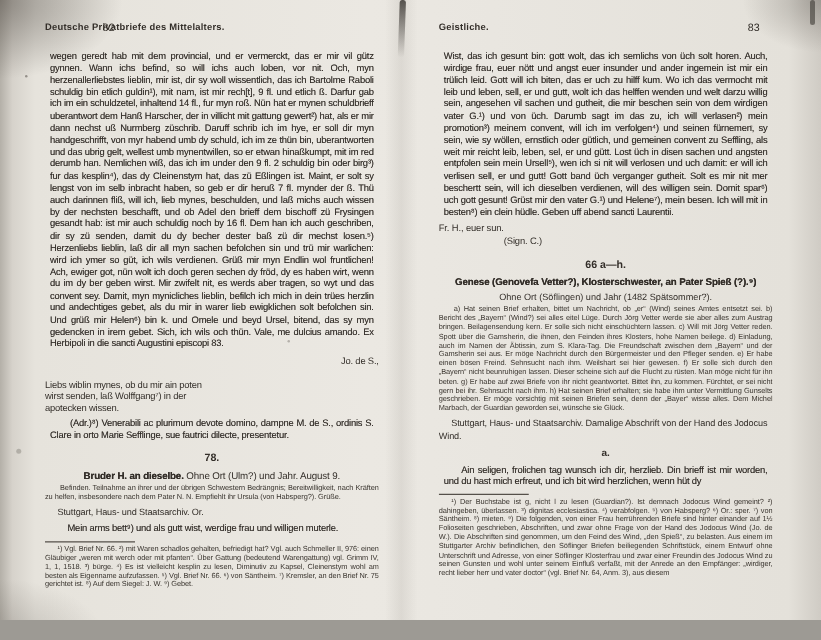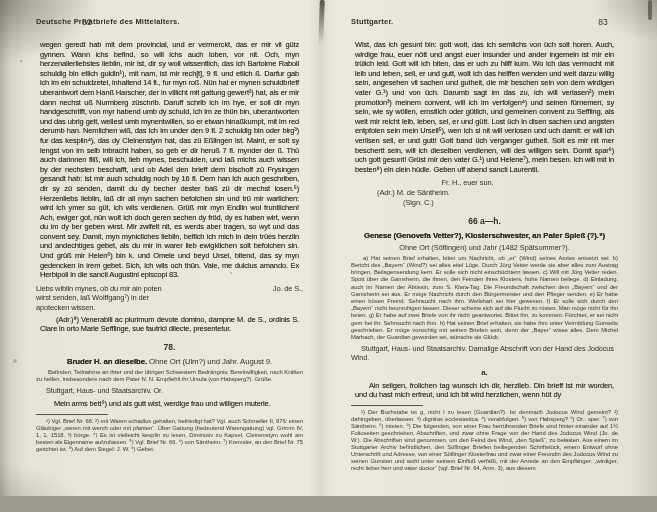--- a/index.html
+++ b/index.html
@@ -32,36 +32,36 @@
   .running-head .pnum{position:absolute;top:0;font-size:8.5px;}
   .running-head.l .pnum{left:46px;}
   .running-head.r .pnum{right:10px;margin-left:20px;}
   .running-head .rtitle{display:block;text-align:left;font-weight:bold;}
 
   .body-text{font-size:7.5px;line-height:9.6px;text-align:justify;letter-spacing:-.15px;
     margin:4px;overflow-wrap:break-word;text-shadow:0 0 .35px rgba(51,46,41,.55);}
   .indent{text-indent:14px;}
 
   .ps-row{display:flex;margin-top:1px;}
-  .ps-left{width:52%;font-size:7.5px;line-height:9.6px;letter-spacing:-.15px;}
+  .ps-left{width:52%;font-size:7.5px;line-height:9.6px;letter-spacing:-.15px;margin-top:19px;}
   .ps-right{width:48%;font-size:7.5px;line-height:9.6px;letter-spacing:-.15px;}
   .ps-right .sig-name{text-align:right;padding-left:30px;}
   .ps-right .sig-sub{text-align:right;}
 
   .adr{margin-top:2px;text-indent:16px;}
 
   .num-head{text-align:center;font-weight:bold;font-size:8.5px;margin:8px 0 5px 0;}
   .letter-head{text-align:center;font-size:7.8px;margin:0 0 3px 0;letter-spacing:-.1px;}
   .letter-head .bh{font-weight:bold;text-shadow:0 0 .5px currentColor;}
   .sub-head{text-align:center;font-size:7.3px;margin:0 0 3px 0;}
 
   .regest{font-size:5.9px;line-height:7.2px;text-align:justify;text-indent:12px;margin:1px 0 3px 0;
     letter-spacing:-.05px;color:#3a352f;overflow-wrap:break-word;}
   .source{font-size:7.3px;line-height:9.2px;margin:0 0 3px 0;text-indent:10px;letter-spacing:-.1px;}
-  .sig-line{font-size:7.5px;line-height:9.8px;text-align:center;padding-right:34px;letter-spacing:-.1px;}
+  .sig-line{font-size:7.5px;line-height:9.8px;text-align:left;padding-right:34px;letter-spacing:-.1px;}
   .adr-line{font-size:7.5px;line-height:9.8px;padding-left:26px;letter-spacing:-.1px;}
   .sign-line{font-size:7.5px;line-height:9.8px;padding-left:52px;letter-spacing:-.1px;}
   .section-label{text-align:center;font-weight:bold;font-size:8px;margin:5px 0 4px 0;}
 
   .fn-rule{width:72px;border-top:1px solid #55504a;margin:5px 0 3px 0;height:0;}
   .footnotes{font-size:5.9px;line-height:7.1px;text-align:justify;text-indent:10px;margin:0;
     letter-spacing:-.05px;color:#3a352f;overflow-wrap:break-word;}
 </style>
 </head>
 <body>
@@ -97,28 +97,27 @@
     <p class="regest">Befinden. Teilnahme an ihrer und der übrigen Schwestern Bedrängnis; Bereitwilligkeit, nach Kräften zu helfen, insbesondere nach dem Pater N. N. Empfiehlt ihr Ursula (von Habsperg?). Grüße.</p>
     <p class="source">Stuttgart, Haus- und Staatsarchiv.  Or.</p>
     <p class="body-text indent">Mein arms bett⁹) und als gutt wist, werdige frau und willigen muterle.</p>
 
     <div class="fn-rule"></div>
     <p class="footnotes">¹) Vgl. Brief Nr. 66. ²) mit Waren schadlos gehalten, befriedigt hat? Vgl. auch Schmeller II, 976: einen Gläubiger „weren mit werch oder mit pfanten“. Über Gattung (bedeutend Warengattung) vgl. Grimm IV, 1, 1, 1518. ³) bürge. ⁴) Es ist vielleicht kesplin zu lesen, Diminutiv zu Kapsel, Cleinenstym wohl am besten als Eigenname aufzufassen. ⁵) Vgl. Brief Nr. 66. ⁶) von Säntheim. ⁷) Kremsler, an den Brief Nr. 75 gerichtet ist. ⁸) Auf dem Siegel: J. W. ⁹) Gebet.</p>
   </div>
 
   <div class="page right">
     <div class="running-head r">
-      <span class="rtitle">Stuttgarter.</span>
+      <span class="rtitle">Geistliche.</span>
       <span class="pnum">83</span>
     </div>
 
     <p class="body-text">Wist, das ich gesunt bin: gott wolt, das ich semlichs von üch solt horen. Auch, wirdige frau, euer nött und angst euer insunder und ander ingemein ist mir ein trülich leid. Gott will ich biten, das er uch zu hilff kum. Wo ich das vermocht mit leib und leben, sell, er und gutt, wolt ich das helffen wenden und welt darzu willig sein, angesehen vil sachen und gutheit, die mir beschen sein von dem wirdigen vater G.¹) und von üch. Darumb sagt im das zu, ich will verlasen²) mein promotion³) meinem convent, will ich im verfolgen⁴) und seinen fürnemen, sy sein, wie sy wöllen, ernstlich oder gütlich, und gemeinen convent zu Seffling, als weit mir reicht leib, leben, sel, er und gütt. Lost üch in disen sachen und angsten entpfolen sein mein Ursell⁵), wen ich si nit will verlosen und uch damit: er will ich verlisen sell, er und gutt! Gott band üch verganger gutheit. Solt es mir nit mer beschertt sein, will ich dieselben verdienen, will des willigen sein. Domit spar⁶) uch gott gesunt! Grüst mir den vater G.¹) und Helene⁷), mein besen. Ich will mit in besten⁸) ein clein hüdle. Geben uff abend sancti Laurentii.</p>
 
     <div class="sig-line">Fr. H., euer sun.</div>
-    <div class="adr-line">(Adr.)  M. de Säntheim.</div>
     <div class="sign-line">(Sign. C.)</div>
 
     <div class="num-head">66 a—h.</div>
     <div class="letter-head">
       <span class="bh">Genese (Genovefa Vetter?), Klosterschwester, an Pater Spieß (?).⁹)</span>
     </div>
     <div class="sub-head">Ohne Ort (Söflingen) und Jahr (1482 Spätsommer?).</div>
 
     <p class="regest">a) Hat seinen Brief erhalten, bittet um Nachricht, ob „er“ (Wind) seines Amtes entsetzt sei. b) Bericht des „Bayern“ (Wind?) sei alles eitel Lüge. Durch Jörg Vetter werde sie aber alles zum Austrag bringen. Beilagensendung kern. Er solle sich nicht einschüchtern lassen. c) Will mit Jörg Vetter reden. Spott über die Gamsherin, die ihnen, den Feinden ihres Klosters, hohe Namen beilege. d) Einladung, auch im Namen der Äbtissin, zum S. Klara-Tag. Die Freundschaft zwischen dem „Bayern“ und der Gamsherin sei aus. Er möge Nachricht durch den Bürgermeister und den Pfleger senden. e) Er habe einen bösen Freind. Sehnsucht nach ihm. Weilshart sei hier gewesen. f) Er solle sich durch den „Bayern“ nicht beunruhigen lassen. Dieser scheine sich auf die Flucht zu rüsten. Man möge nicht für ihn beten. g) Er habe auf zwei Briefe von ihr nicht geantwortet. Bittet ihn, zu kommen. Fürchtet, er sei nicht gern bei ihr. Sehnsucht nach ihm. h) Hat seinen Brief erhalten; sie habe ihm unter Vermittlung Gunselts geschrieben. Er möge vorsichtig mit seinen Briefen sein, denn der „Bayer“ wisse alles. Dem Michel Marbach, der Guardian geworden sei, wünsche sie Glück.</p>
     <p class="source">Stuttgart, Haus- und Staatsarchiv.  Damalige Abschrift von der Hand des Jodocus Wind.</p>

